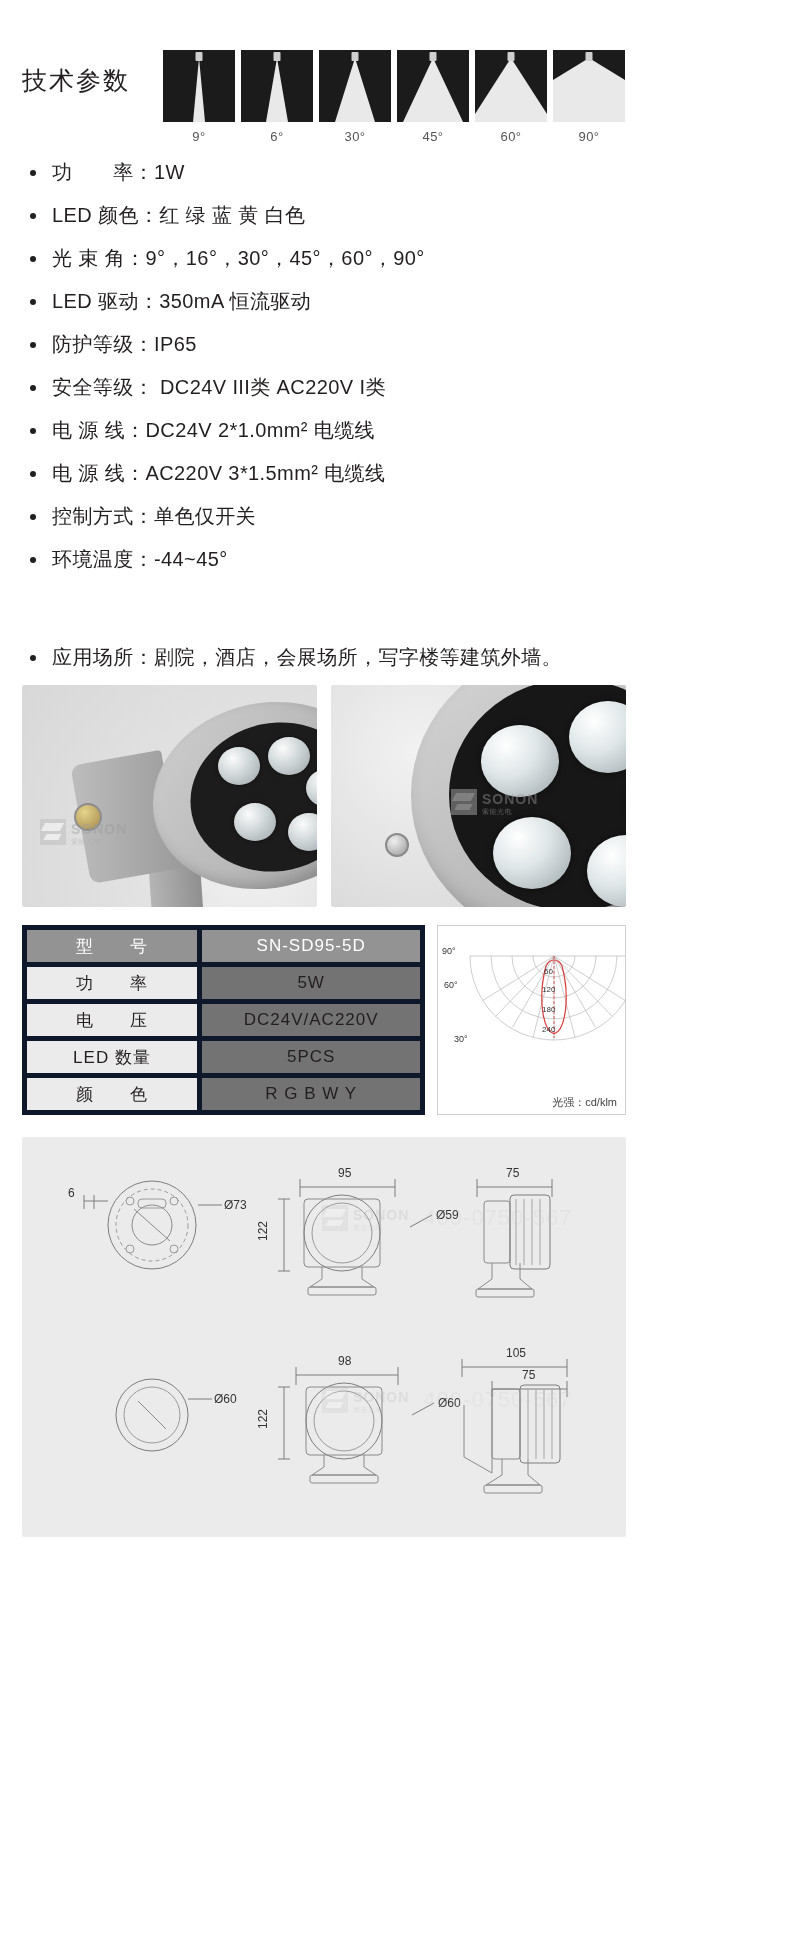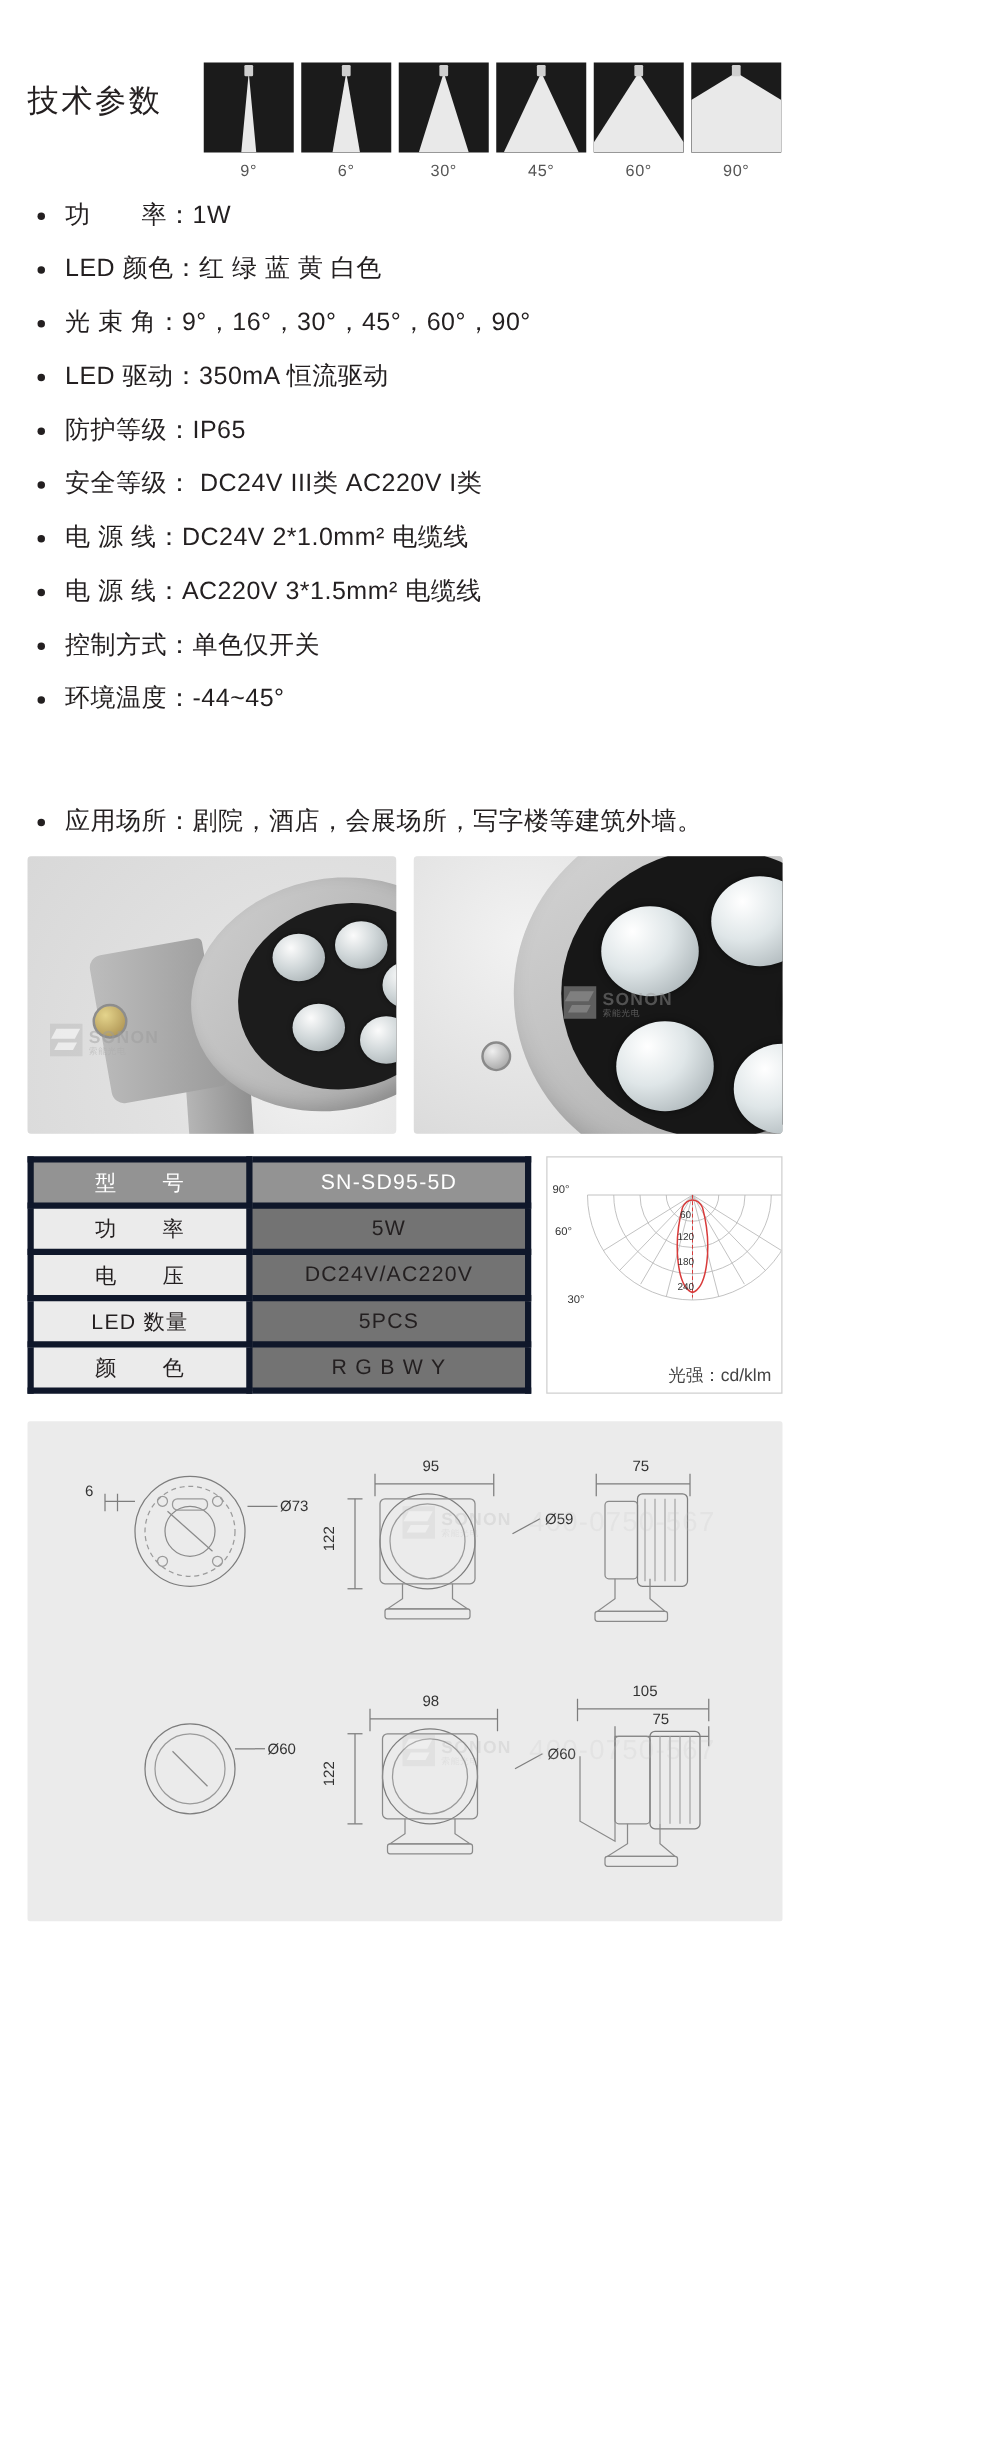--- a/index.html
+++ b/index.html
@@ -289,21 +289,21 @@
     border: 1px solid #cfcfcf;
     background: #fff;
     position: relative;
     overflow: hidden;
   }
   .polar svg { display: block; }
   .polar-caption {
     position: absolute;
     right: 8px;
     bottom: 4px;
-    font-size: 14px;
+    font-size: 11px;
     color: #444;
   }
 
   
   .drawings {
     margin: 22px 22px 0 22px;
     background: #ebebeb;
     height: 400px;
     position: relative;
     border-radius: 2px;

